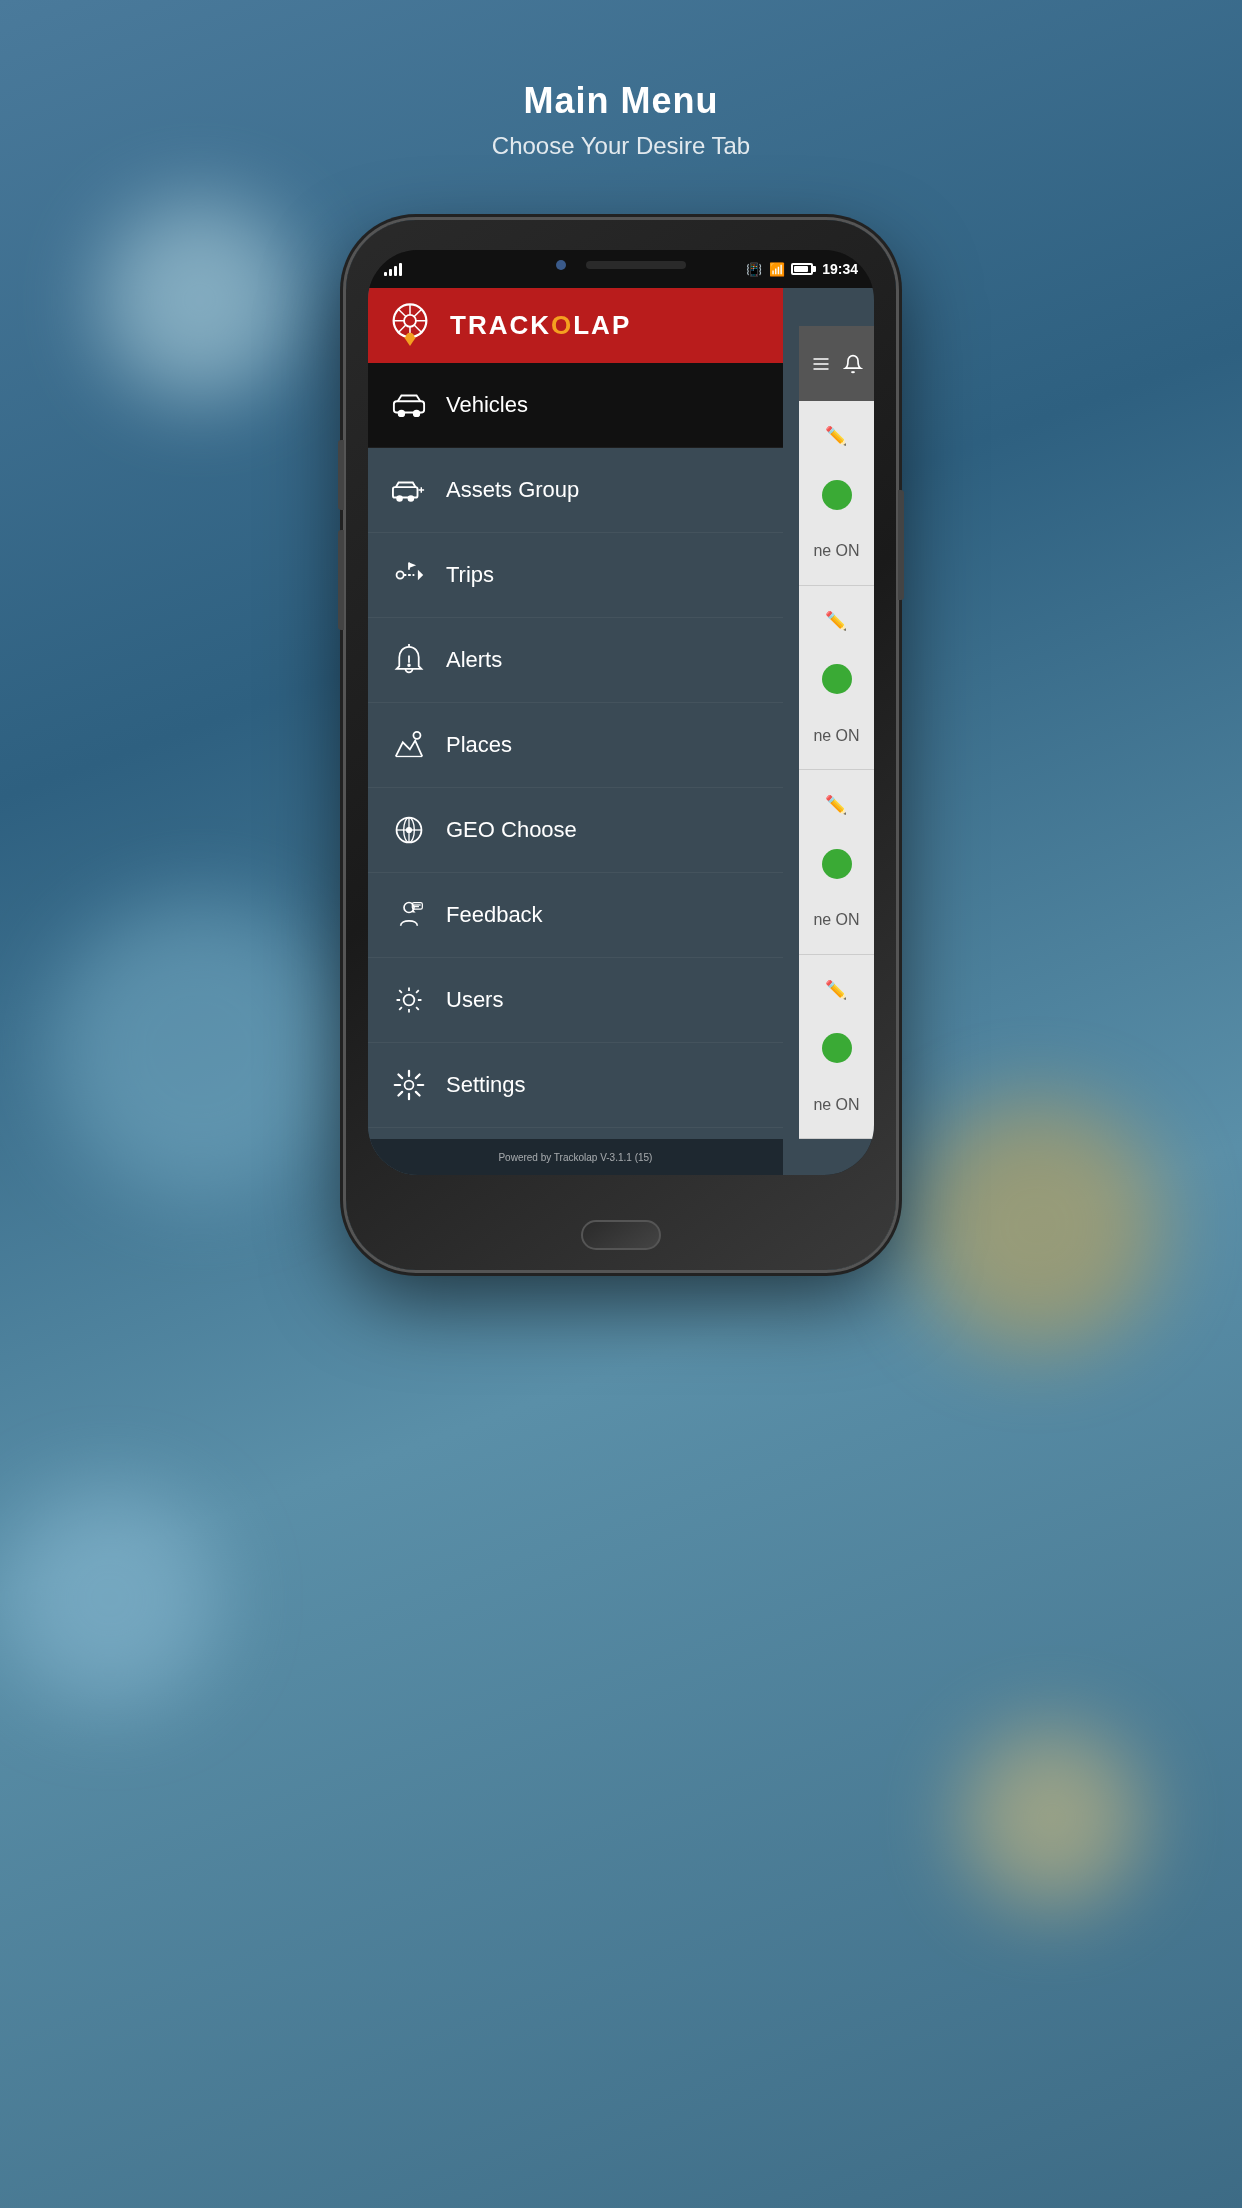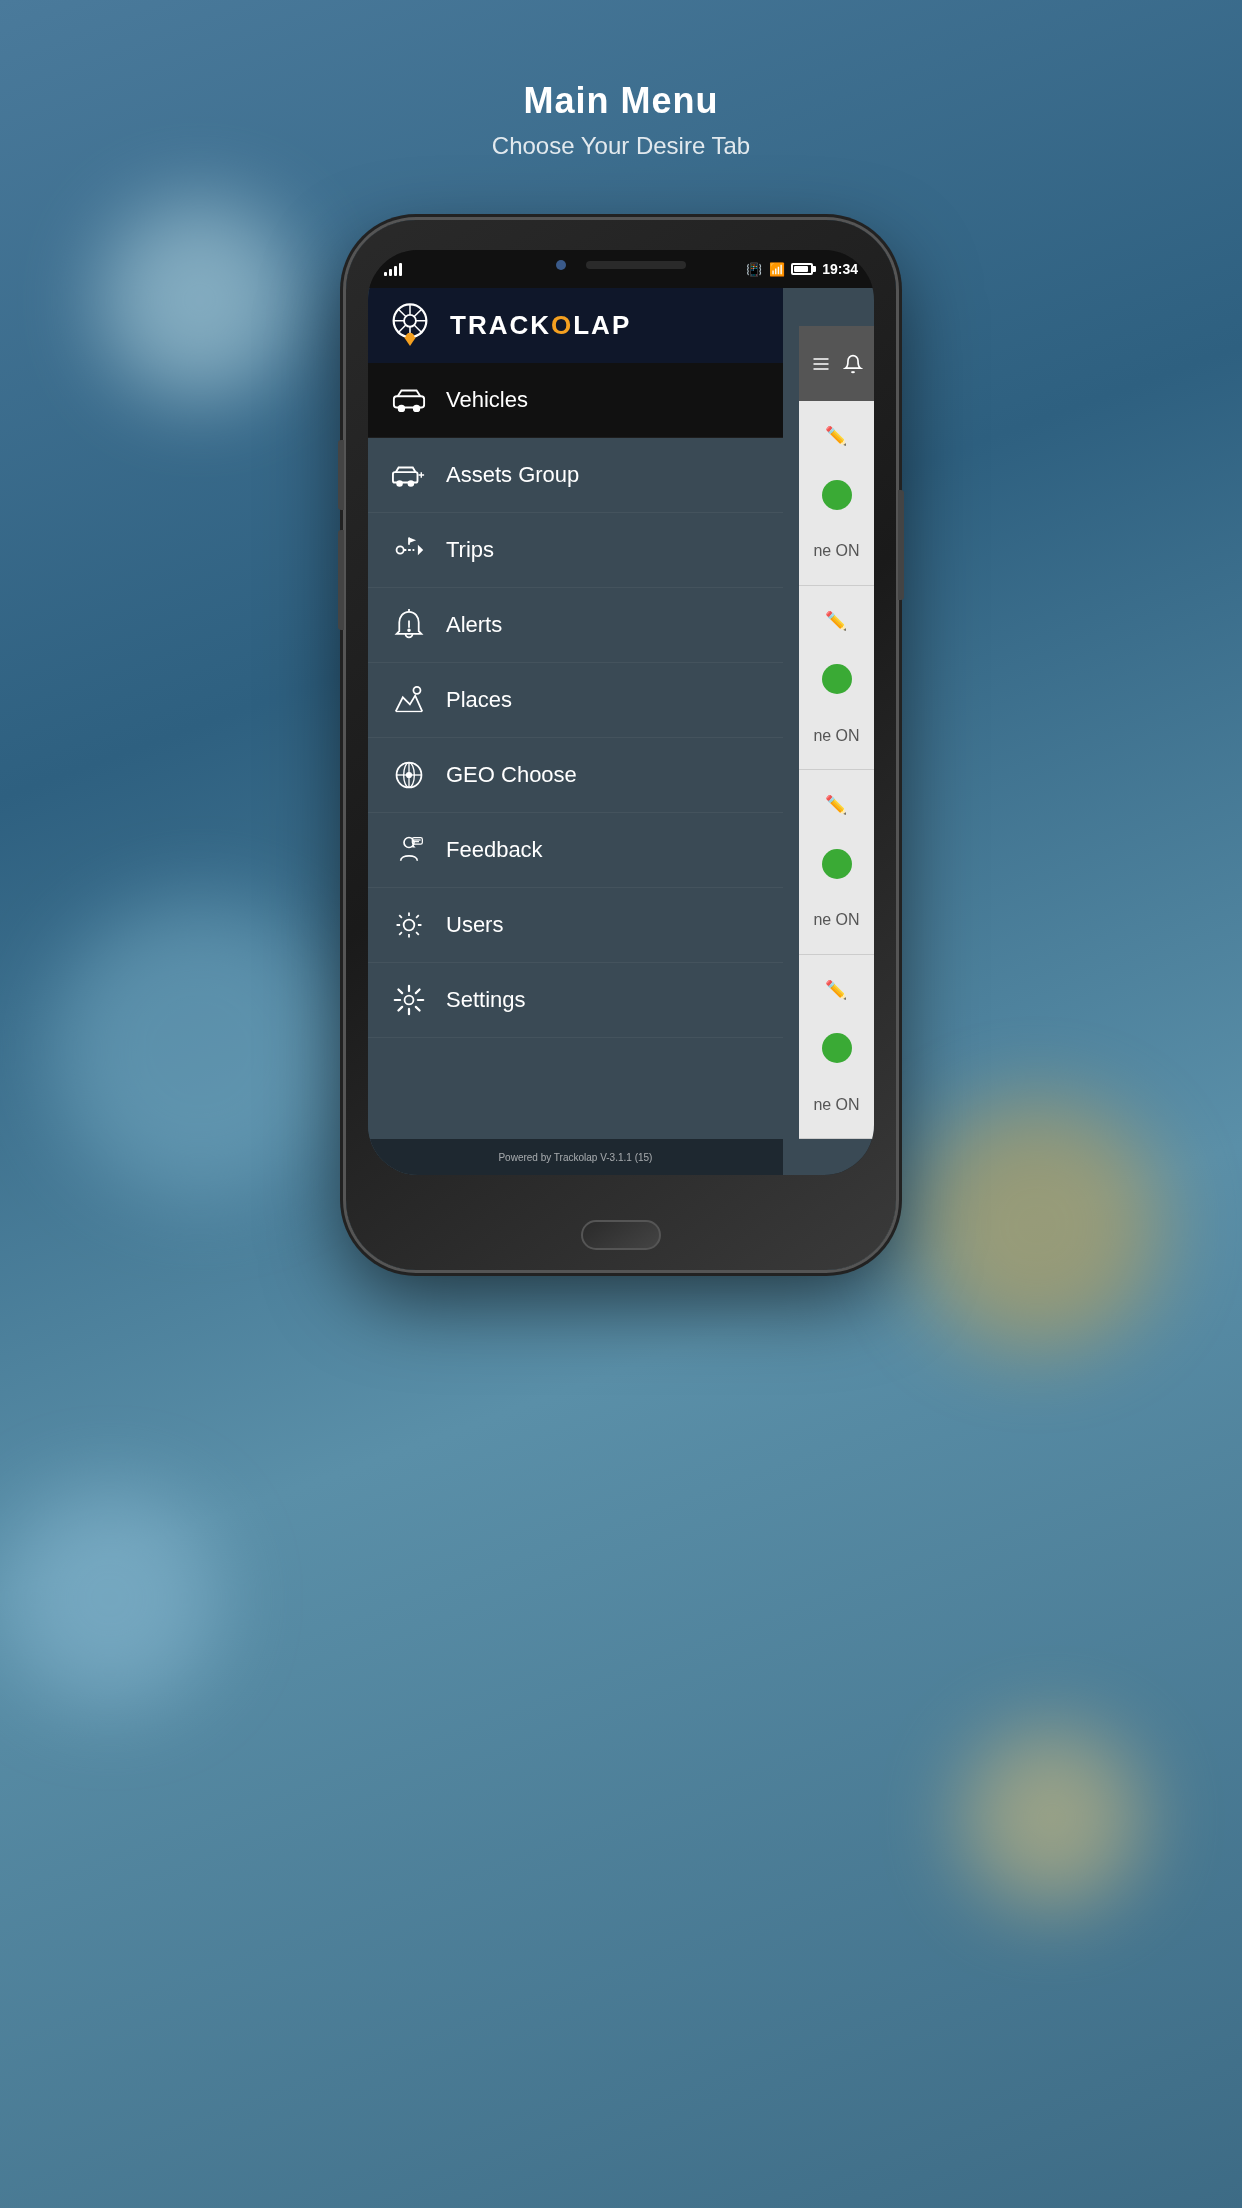--- a/index.html
+++ b/index.html
@@ -215,21 +215,21 @@
       flex: 1;
       display: flex;
       flex-direction: column;
       overflow: hidden;
       background: #3a4a55;
     }
 
     
     .app-header {
       height: 75px;
-      background: #0f172a;
+      background: #b91c1c;
       display: flex;
       align-items: center;
       padding: 0 16px;
       position: relative;
     }
 
     .logo-container {
       display: flex;
       align-items: center;
       gap: 14px;
@@ -243,21 +243,21 @@
     
     .menu-container {
       flex: 1;
       overflow-y: auto;
     }
 
     .menu-item {
       display: flex;
       align-items: center;
       padding: 0 24px;
-      height: 75px;
+      height: 85px;
       color: white;
       font-size: 22px;
       cursor: pointer;
       border-bottom: 1px solid rgba(255,255,255,0.05);
       gap: 20px;
     }
 
     .menu-item.active {
       background: #111;
     }

